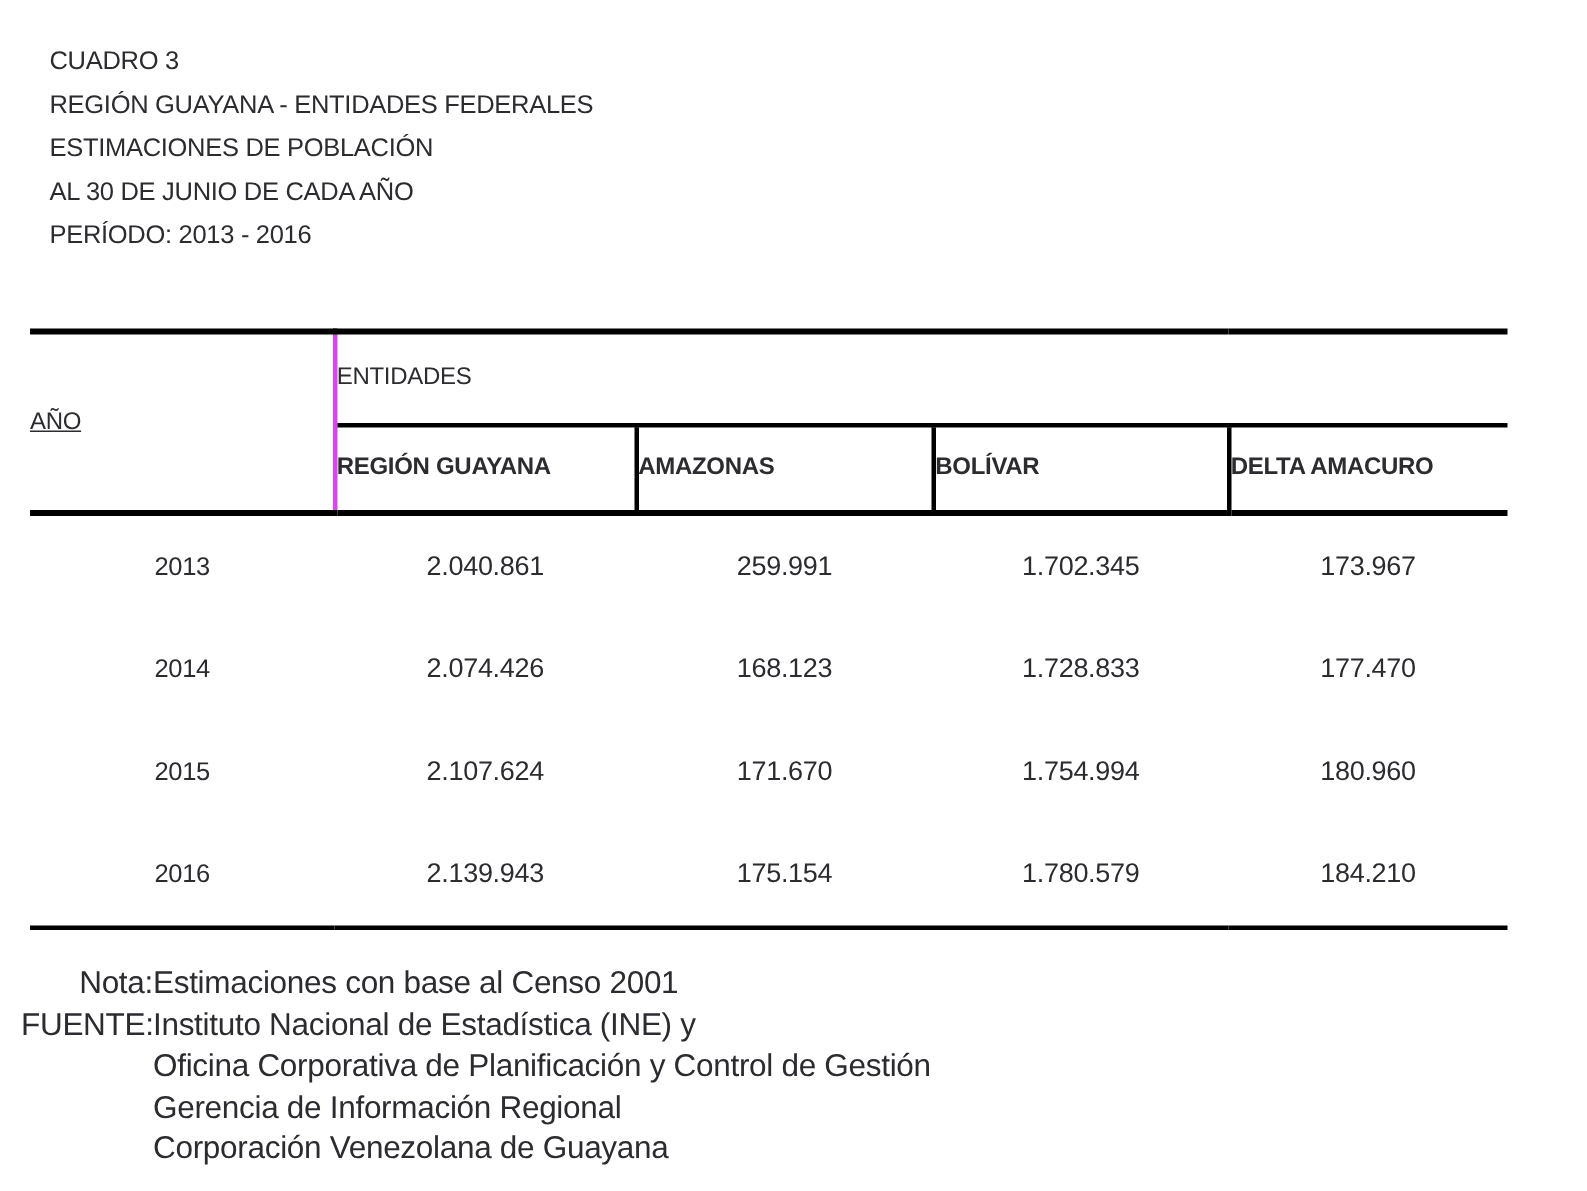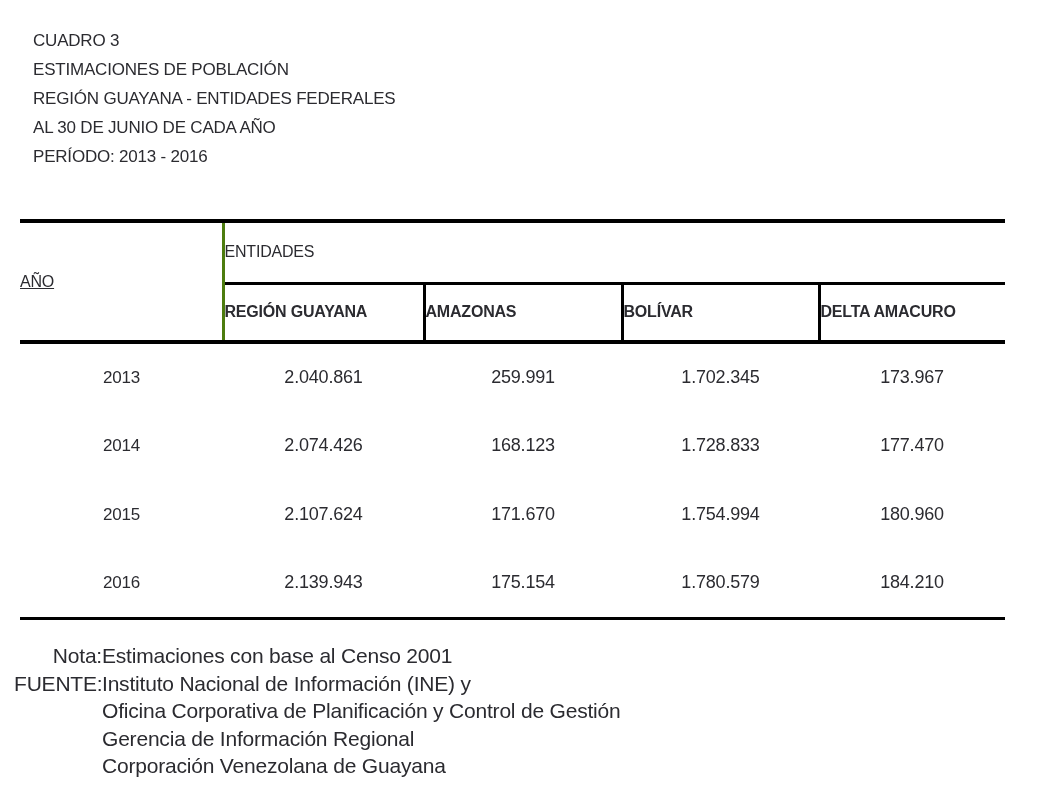--- a/index.html
+++ b/index.html
@@ -43,21 +43,21 @@
   col.c3 { width: 197px; }
   col.c4 { width: 186px; }
   .data-table th {
     font-weight: normal;
     font-size: 16px;
     letter-spacing: -0.2px;
     text-align: left;
     vertical-align: middle;
   }
   th.grp { height: 62px; border-bottom: 3px solid #000000; }
-  th.ano { border-right: 3px solid #4d7c0f; border-bottom: 4px solid #000000; text-decoration: underline; }
+  th.ano { border-right: 3px solid #d946ef; border-bottom: 4px solid #000000; text-decoration: underline; }
   th.sub { height: 59px; border-right: 3px solid #000000; border-bottom: 4px solid #000000; font-weight: bold; }
   th.sub.last { border-right: none; }
   .data-table tbody td {
     height: 69px;
     text-align: center;
     vertical-align: middle;
     font-size: 18px;
     letter-spacing: -0.2px;
   }
   .data-table tbody td.year { font-size: 17px; }
@@ -74,22 +74,22 @@
   .fn-label { width: 88px; text-align: right; flex: none; }
   .fn-text { margin-left: 0; }
 </style>
 </head>
 <body>
 
 <div class="page">
 
   <header class="title-block">
     <div class="title-line">CUADRO 3</div>
+    <div class="title-line">REGIÓN GUAYANA - ENTIDADES FEDERALES</div>
     <div class="title-line">ESTIMACIONES DE POBLACIÓN</div>
-    <div class="title-line">REGIÓN GUAYANA - ENTIDADES FEDERALES</div>
     <div class="title-line">AL 30 DE JUNIO DE CADA AÑO</div>
     <div class="title-line">PERÍODO: 2013 - 2016</div>
   </header>
 
   <table class="data-table">
     <colgroup>
       <col class="c0">
         <col class="c1">
         <col class="c2">
         <col class="c3">
@@ -139,21 +139,21 @@
     </tbody>
   </table>
 
   <footer class="footnotes">
     <div class="fn-line">
       <span class="fn-label">Nota:</span>
       <span class="fn-text">Estimaciones con base al Censo 2001</span>
     </div>
     <div class="fn-line">
       <span class="fn-label">FUENTE:</span>
-      <span class="fn-text">Instituto Nacional de Información (INE) y</span>
+      <span class="fn-text">Instituto Nacional de Estadística (INE) y</span>
     </div>
     <div class="fn-line">
       <span class="fn-label"></span>
       <span class="fn-text">Oficina Corporativa de Planificación y Control de Gestión</span>
     </div>
     <div class="fn-line">
       <span class="fn-label"></span>
       <span class="fn-text">Gerencia de Información Regional</span>
     </div>
     <div class="fn-line">

